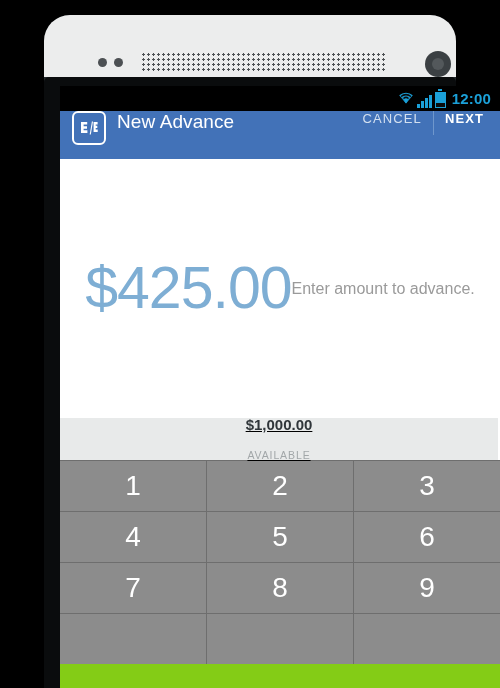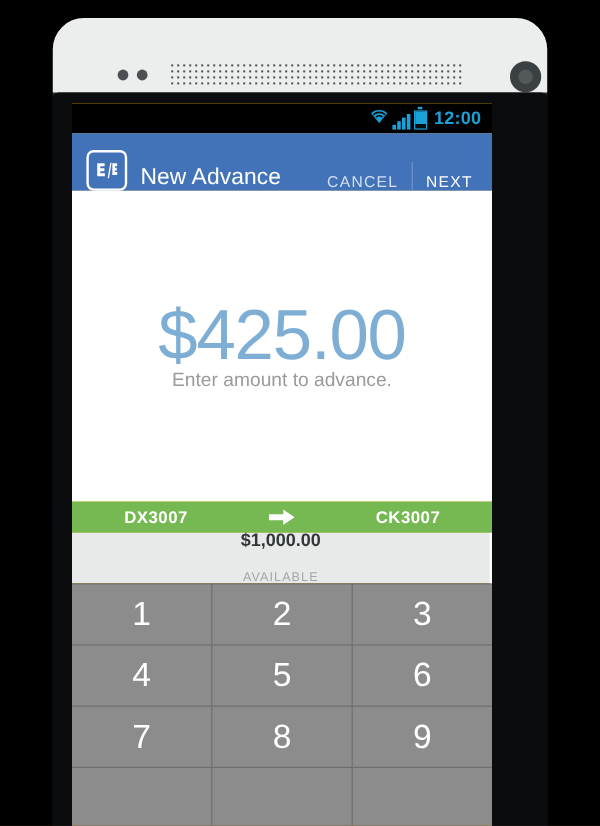--- a/index.html
+++ b/index.html
@@ -20,22 +20,22 @@
   .speaker-grille{position:absolute;left:97px;top:37px;width:245px;height:21px;
       background-image:radial-gradient(#4c5053 34%, transparent 36%);
       background-size:5px 5px;background-position:0 0;}
   .front-camera{position:absolute;left:381px;top:36px;width:26px;height:26px;
                 border-radius:50%;background:#3b4043;}
   .front-camera::after{content:"";position:absolute;left:7px;top:7px;width:12px;
                 height:12px;border-radius:50%;background:#53585b;}
 
   .screen-bezel{position:absolute;left:44px;top:77px;width:412px;height:611px;
                 background:#0a0c0d;border-radius:5px 5px 0 0;}
-  .screen{position:absolute;left:60px;top:86px;width:350px;height:602px;
-          background:#eab308;overflow:hidden;}
+  .screen{position:absolute;left:60px;top:86px;width:440px;height:602px;
+          background:#84cc16;overflow:hidden;}
 
   
   .statusbar{height:25px;background:#000;display:flex;align-items:center;
              justify-content:flex-end;padding-right:9px;gap:4px;}
   .sb-icons{display:flex;align-items:flex-end;gap:3px;}
   .sb-clock{color:#1ba0d8;font-size:15px;font-weight:bold;letter-spacing:.2px;
             line-height:1;margin-left:2px;}
 
   .bars{display:flex;align-items:flex-end;gap:1.5px;height:13px;}
   .bars i{display:block;width:2.5px;background:#1ba0d8;}
@@ -43,52 +43,52 @@
   .bars i:nth-child(2){height:7px;}
   .bars i:nth-child(3){height:10px;}
   .bars i:nth-child(4){height:13px;}
 
   .batt{width:9px;height:14px;border:1.5px solid #1ba0d8;position:relative;
         background:linear-gradient(#1ba0d8 72%, #0a0c0d 72%);}
   .batt::before{content:"";position:absolute;left:2px;top:-4px;width:4px;height:2px;
                 background:#1ba0d8;}
 
   
-  .appbar{height:48px;background:#4272b8;display:flex;align-items:flex-end;
+  .appbar{height:48px;background:#4272b8;display:flex;align-items:flex-start;
           padding:0 10px 0 12px;}
   .logo{width:30px;height:30px;border:2px solid #fff;border-radius:6px;
         background:#4272b8;display:flex;align-items:center;justify-content:center;
         flex:0 0 auto;}
   .logo svg{display:block;}
   .appbar-title{color:#fff;font-size:19px;margin-left:11px;flex:1 1 auto;
                 white-space:nowrap;letter-spacing:.1px;}
   .act{color:#d3e0f0;font-size:13px;letter-spacing:1.1px;padding:0 11px;
        white-space:nowrap;}
-  .act.primary{color:#fff;padding-right:6px;}
+  .act.primary{color:#fff;padding-right:6px;font-weight:bold;}
   .act-div{width:1px;height:24px;background:#6f97cc;}
 
   
-  .amount-area{height:259px;background:#fff;display:flex;flex-direction:column;
+  .amount-area{height:259px;background:#fff;display:flex;
                align-items:center;justify-content:center;}
   .amount{color:#7eaed4;font-size:59px;font-weight:300;line-height:1;
           letter-spacing:-1px;}
   .amount-hint{color:#9a9a9a;font-size:16px;}
 
   
   .acct-bar{height:26px;background:#76b852;display:flex;align-items:center;
             color:#fff;font-size:14px;font-weight:bold;letter-spacing:.4px;}
   .acct-bar .cell{flex:1 1 0;text-align:center;}
   .acct-bar .arrow-cell{flex:0 0 70px;display:flex;align-items:center;
             justify-content:center;}
   .arrow-glyph{display:block;}
 
   
   .bal-row{height:42px;background:#e8eaea;display:flex;}
   .bal{flex:1 1 0;display:flex;flex-direction:column;align-items:center;
-       justify-content:center;}
+       justify-content:center;text-decoration:underline;}
   .bal .val{color:#30363a;font-size:15px;font-weight:bold;line-height:1.1;}
   .bal .lbl{color:#a2a7a9;font-size:10.5px;letter-spacing:.9px;margin-top:16px;}
   .bal-div{width:2px;background:#fff;}
 
   
   .keypad{background:#6e6e6e;display:grid;grid-template-columns:repeat(3,1fr);
           grid-auto-rows:50px;gap:1px;padding-top:1px;}
   .key{background:#8c8c8c;color:#fff;font-size:28px;font-weight:300;
        display:flex;align-items:center;justify-content:center;line-height:1;}
 </style>
@@ -144,29 +144,20 @@
       <div class="act">CANCEL</div>
       <div class="act-div"></div>
       <div class="act primary">NEXT</div>
     </div>
 
     <div class="amount-area">
       <div class="amount">$425.00</div>
       <div class="amount-hint">Enter amount to advance.</div>
     </div>
 
-    <div class="acct-bar">
-      <div class="cell">DX3007</div>
-      <div class="arrow-cell">
-        <svg class="arrow-glyph" width="22" height="14" viewBox="0 0 22 14">
-          <path d="M0 4.5 h12 V0.5 L21.5 7 L12 13.5 V9.5 H0 Z" fill="#fff"></path>
-        </svg>
-      </div>
-      <div class="cell">CK3007</div>
-    </div>
 
     <div class="bal-row">
       <div class="bal">
         <div class="val">$1,000.00</div>
         <div class="lbl">AVAILABLE</div>
       </div>
       <div class="bal-div"></div>
     </div>
 
     <div class="keypad">

